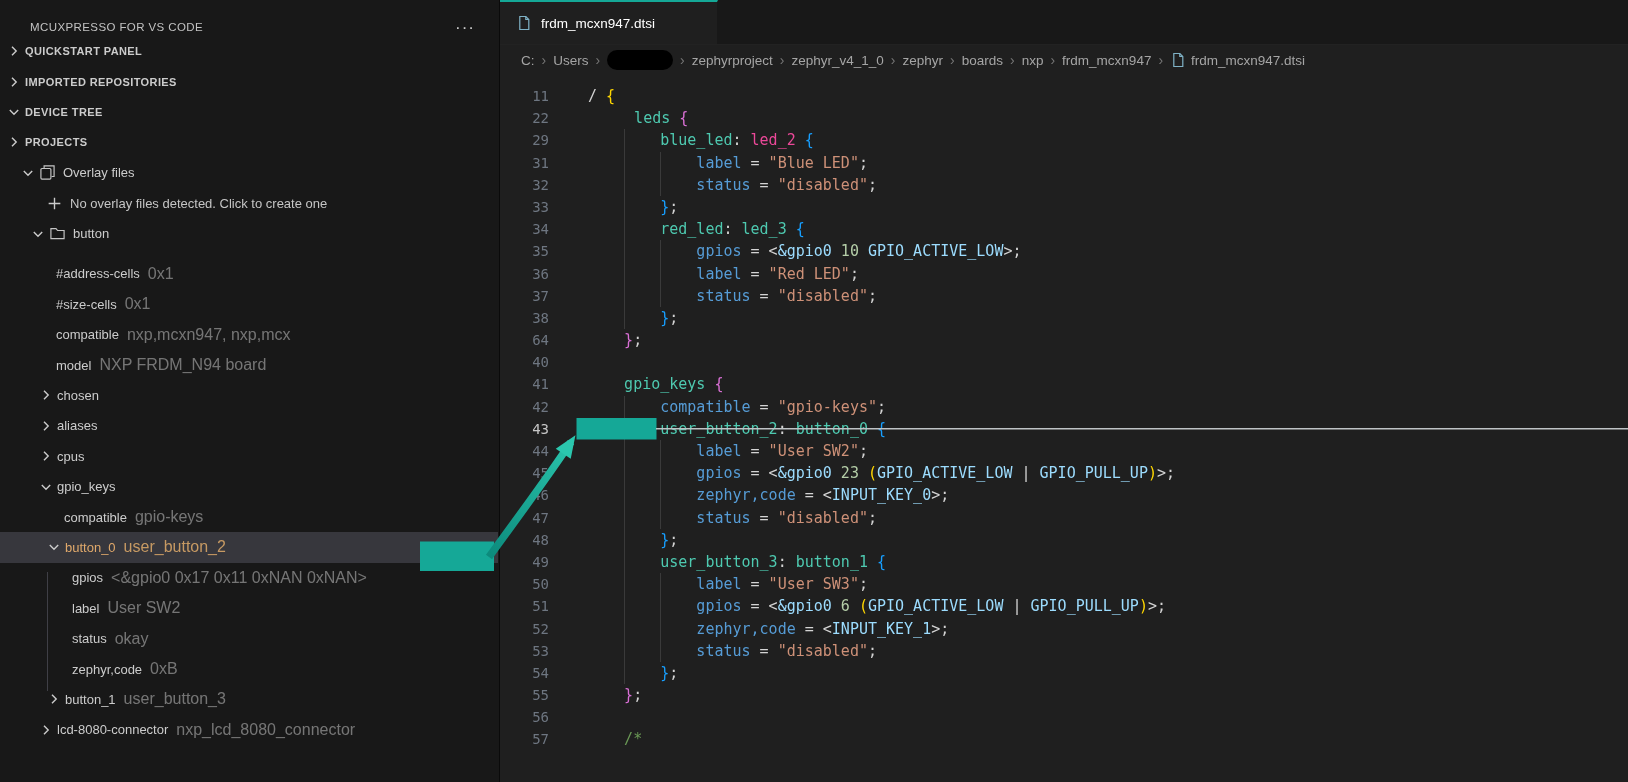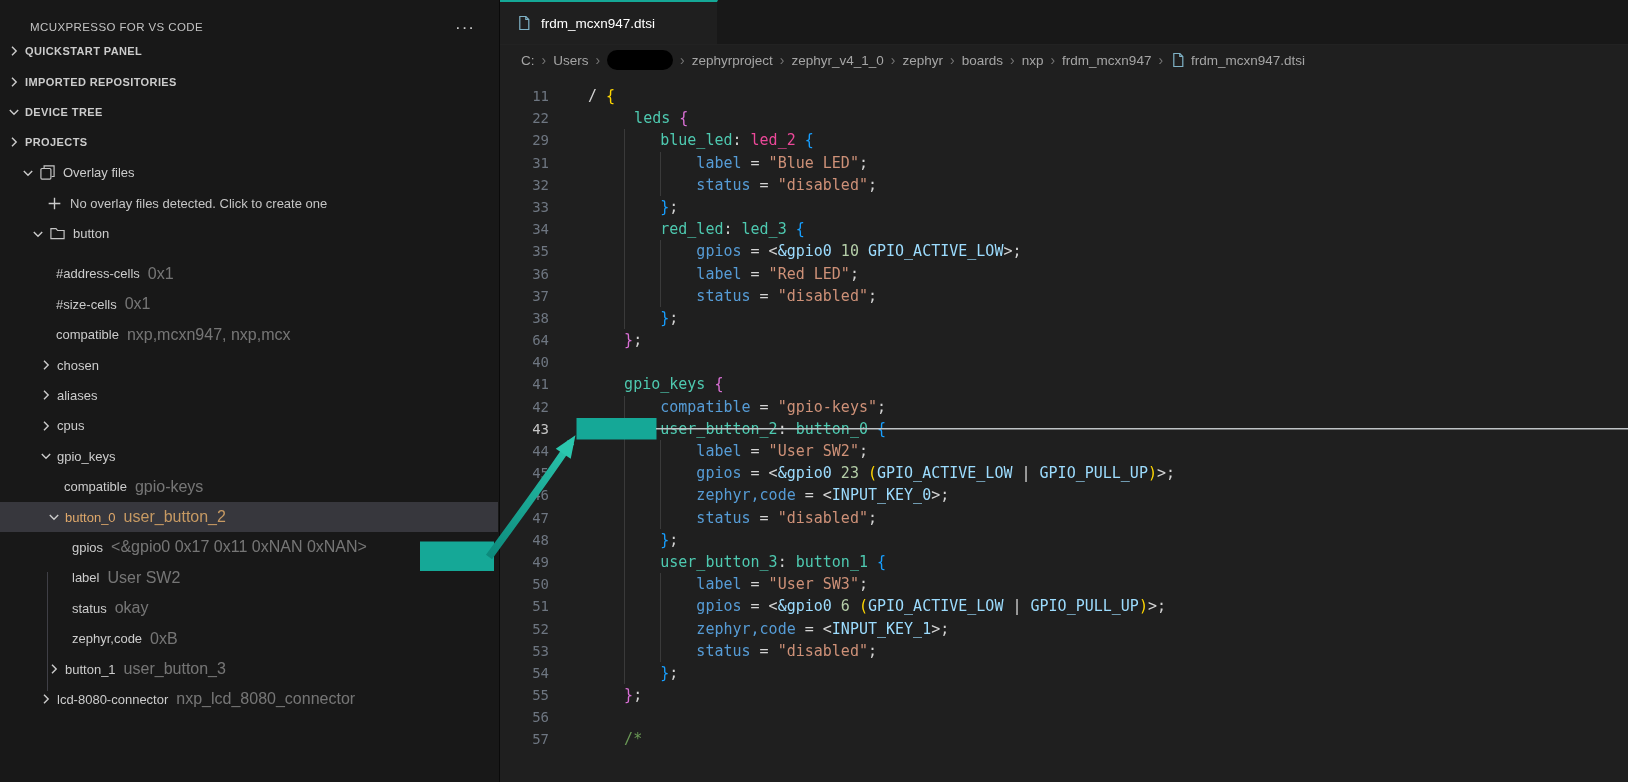--- a/index.html
+++ b/index.html
@@ -114,20 +114,25 @@
         <span class="spacer"></span>
         <span class="tlabel">#size-cells</span>
         <span class="tdesc">0x1</span>
       </div>
       <div class="trow" style="padding-left: 38px;">
         <span class="spacer"></span>
         <span class="tlabel">compatible</span>
         <span class="tdesc">nxp,mcxn947, nxp,mcx</span>
       </div>
       <div class="trow" style="padding-left: 38px;">
+        <span class="spacer"></span>
+        <span class="tlabel">model</span>
+        <span class="tdesc">NXP FRDM_N94 board</span>
+      </div>
+      <div class="trow" style="padding-left: 38px;">
         <svg class="chev" viewBox="0 0 16 16">
           <path d="M6 3.8 L10.2 8 L6 12.2" fill="none" stroke="#cccccc" stroke-width="1.4"></path>
         </svg>
         <span class="tlabel">chosen</span>
       </div>
       <div class="trow" style="padding-left: 38px;">
         <svg class="chev" viewBox="0 0 16 16">
           <path d="M6 3.8 L10.2 8 L6 12.2" fill="none" stroke="#cccccc" stroke-width="1.4"></path>
         </svg>
         <span class="tlabel">aliases</span>

